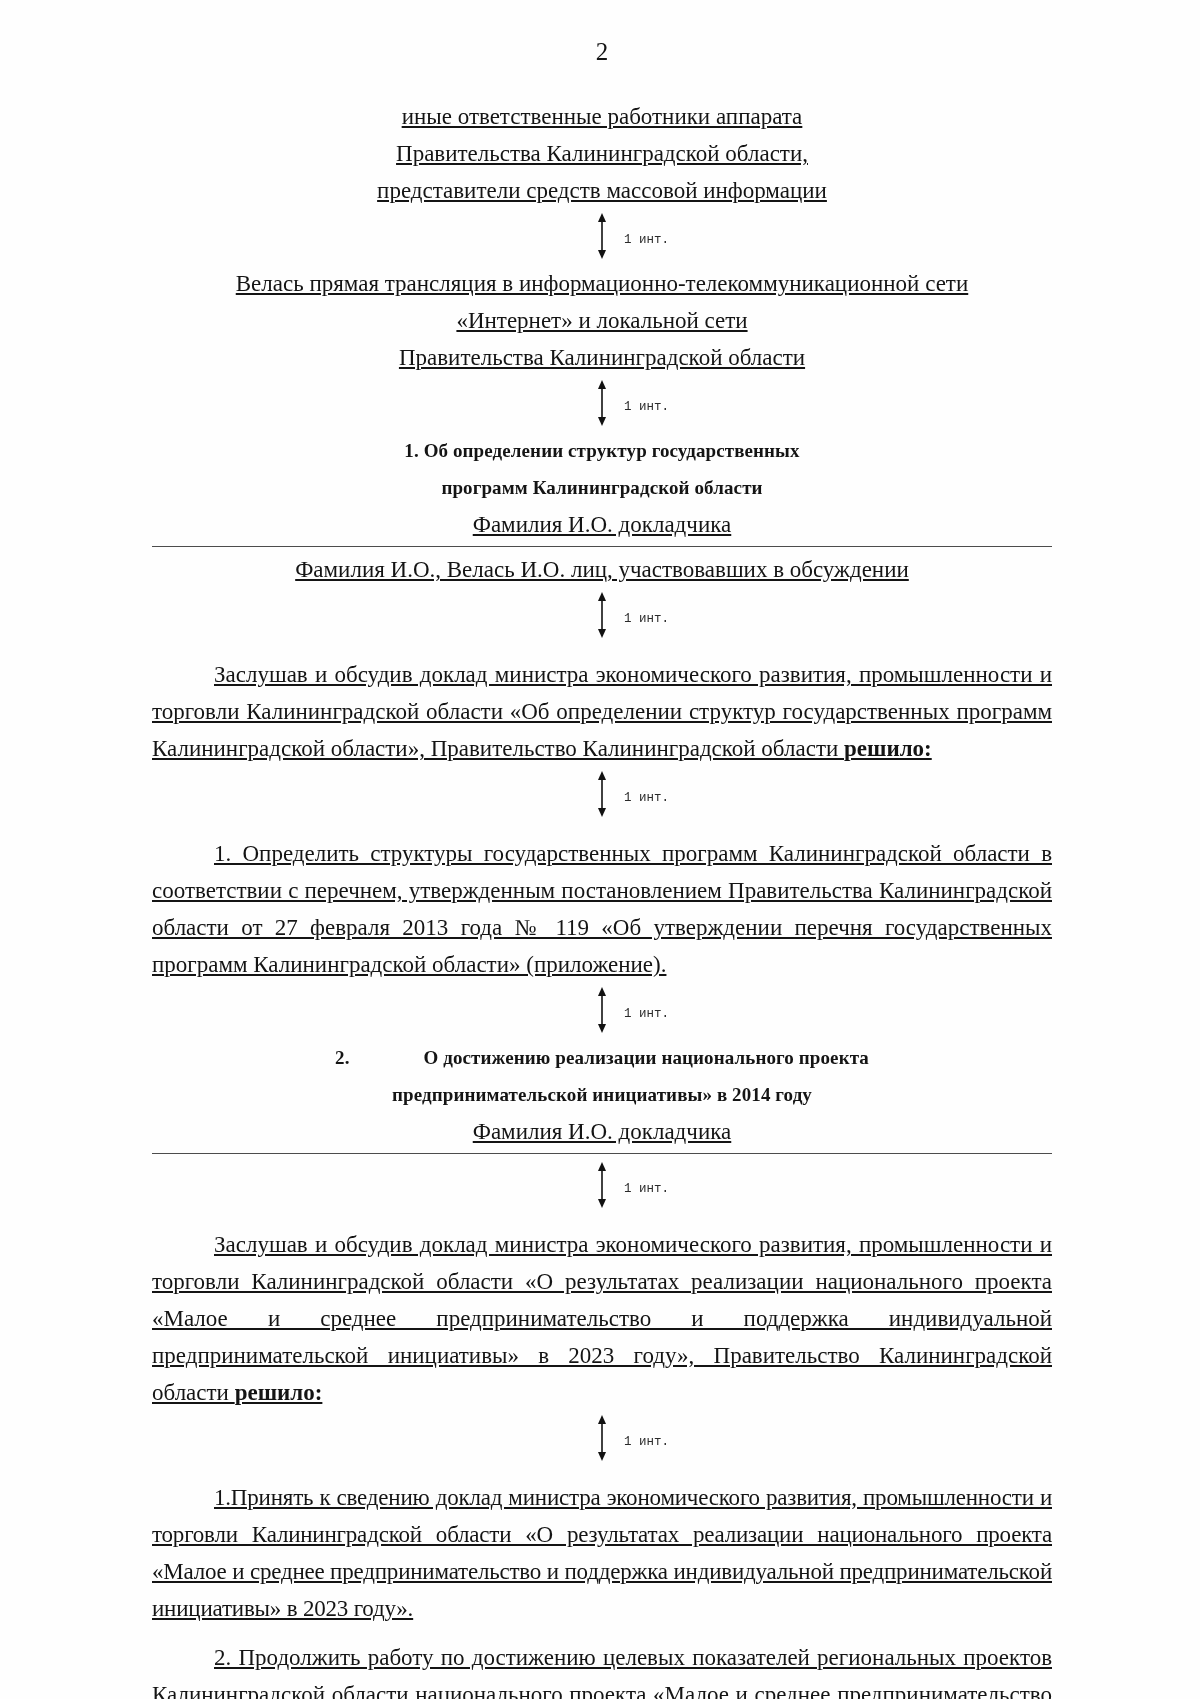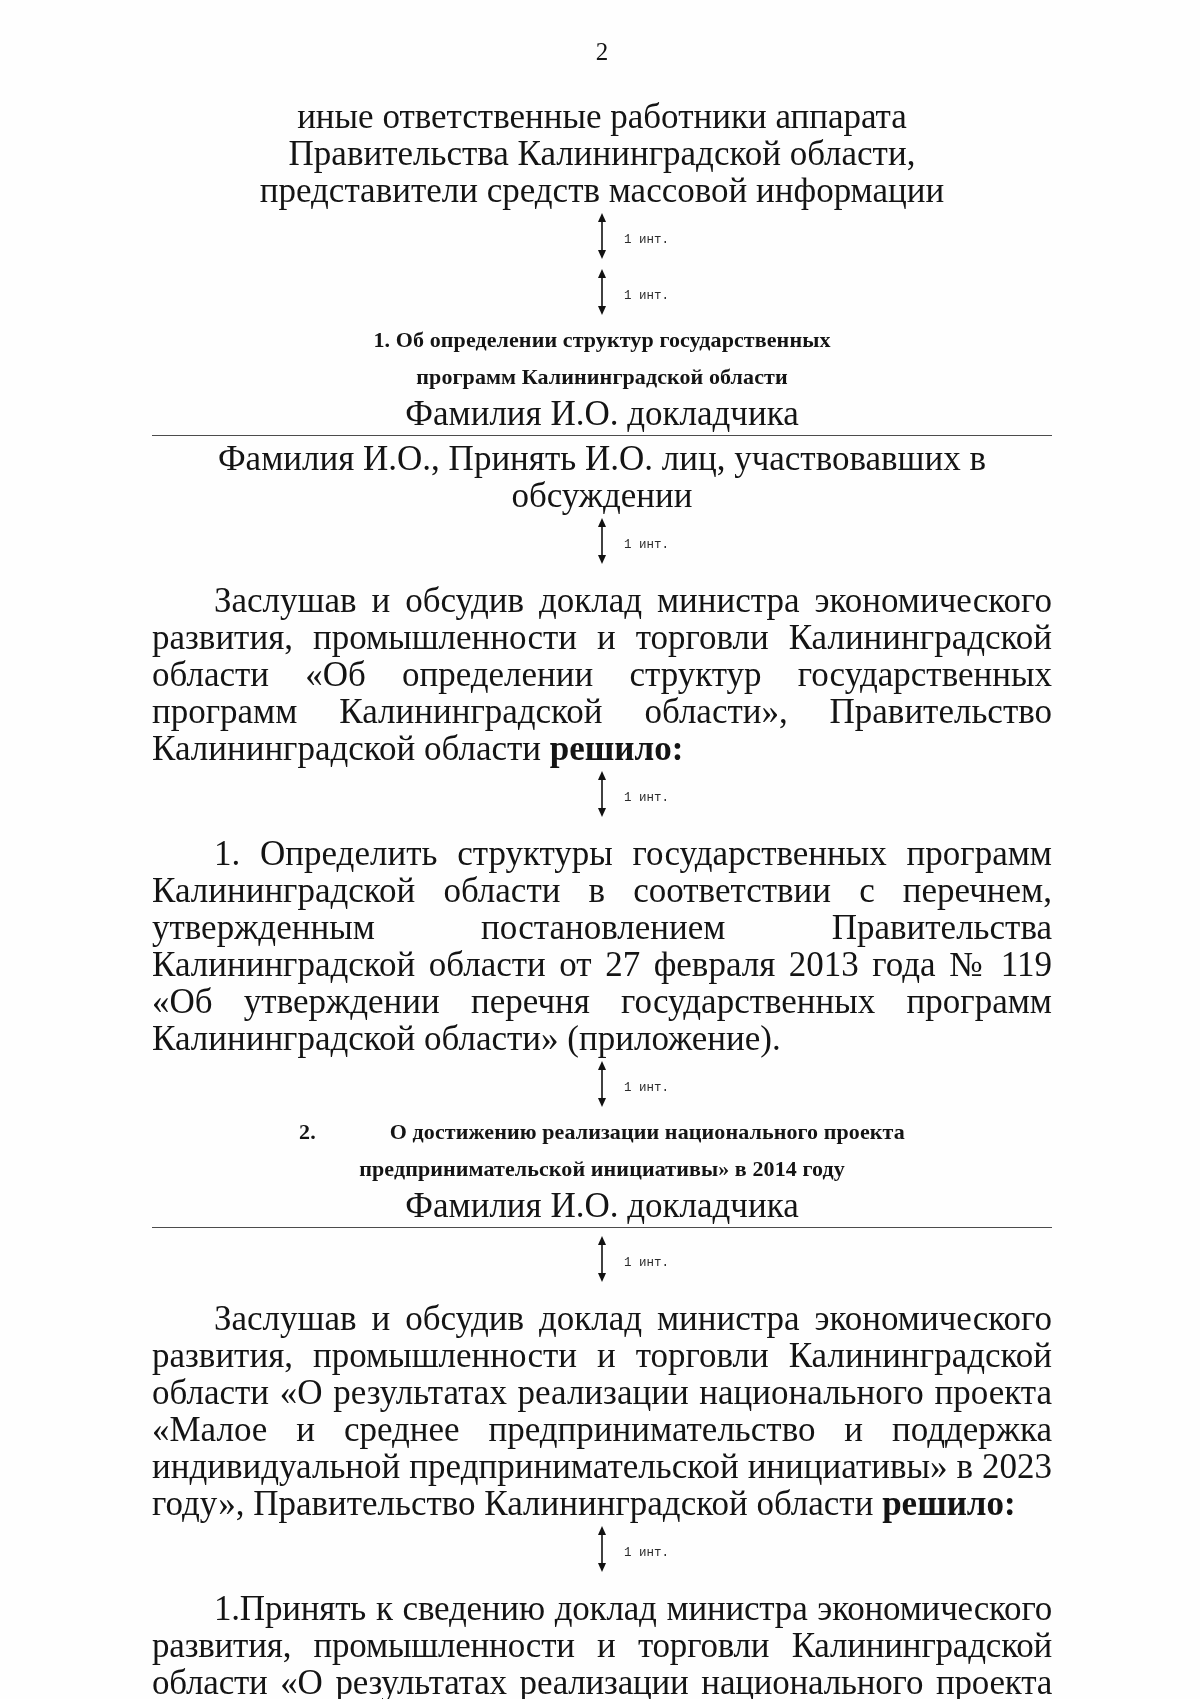--- a/index.html
+++ b/index.html
@@ -34,22 +34,23 @@
     position: absolute;
     top: 38px;
     left: 0;
     width: 900px;
     text-align: center;
     font-size: 25px;
     letter-spacing: 0.2px;
   }
 
   .block {
-    font-size: 35px;
+    font-size: 23px;
     line-height: 37px;
+    text-decoration: underline;
   }
 
   .center {
     text-align: center;
   }
   .just {
     text-align: justify;
     text-align-last: left;
     text-justify: inter-word;
     hyphens: none;
@@ -57,21 +58,21 @@
   }
   .indent {
     text-indent: 62px;
   }
   .bold {
     font-weight: bold;
   }
   .heading {
     font-weight: bold;
     text-align: center;
-    font-size: 22px;
+    font-size: 19px;
     line-height: 37px;
     letter-spacing: 0.1px;
   }
   .rule {
     border: 0;
     border-top: 1.3px solid #4c4c4c;
     margin: 3px 0 4px 0;
     width: 100%;
     height: 0;
   }
@@ -131,20 +132,25 @@
       <span class="arrow">
         <svg width="18" height="46" viewBox="0 0 18 46">
           <line x1="9" y1="5" x2="9" y2="41" stroke="#111" stroke-width="1.6"></line>
           <polygon points="9,0 5,9 13,9" fill="#111"></polygon>
           <polygon points="9,46 5,37 13,37" fill="#111"></polygon>
         </svg>
       </span>
       <span class="lbl">1 инт.</span>
     </div>
 
+    <div class="block center">
+      <div>Велась прямая трансляция в информационно-телекоммуникационной сети</div>
+      <div>«Интернет» и локальной сети</div>
+      <div>Правительства Калининградской области</div>
+    </div>
 
     <div class="spacer">
       <span class="arrow">
         <svg width="18" height="46" viewBox="0 0 18 46">
           <line x1="9" y1="5" x2="9" y2="41" stroke="#111" stroke-width="1.6"></line>
           <polygon points="9,0 5,9 13,9" fill="#111"></polygon>
           <polygon points="9,46 5,37 13,37" fill="#111"></polygon>
         </svg>
       </span>
       <span class="lbl">1 инт.</span>
@@ -152,21 +158,21 @@
 
     <div class="heading">
       <div>1. Об определении структур государственных</div>
       <div>программ Калининградской области</div>
     </div>
 
     <div class="block center">Фамилия И.О. докладчика</div>
 
     <hr class="rule">
 
-    <div class="block center">Фамилия И.О., Принять И.О. лиц, участвовавших в обсуждении</div>
+    <div class="block center">Фамилия И.О., Велась И.О. лиц, участвовавших в обсуждении</div>
 
     <div class="spacer">
       <span class="arrow">
         <svg width="18" height="46" viewBox="0 0 18 46">
           <line x1="9" y1="5" x2="9" y2="41" stroke="#111" stroke-width="1.6"></line>
           <polygon points="9,0 5,9 13,9" fill="#111"></polygon>
           <polygon points="9,46 5,37 13,37" fill="#111"></polygon>
         </svg>
       </span>
       <span class="lbl">1 инт.</span>

